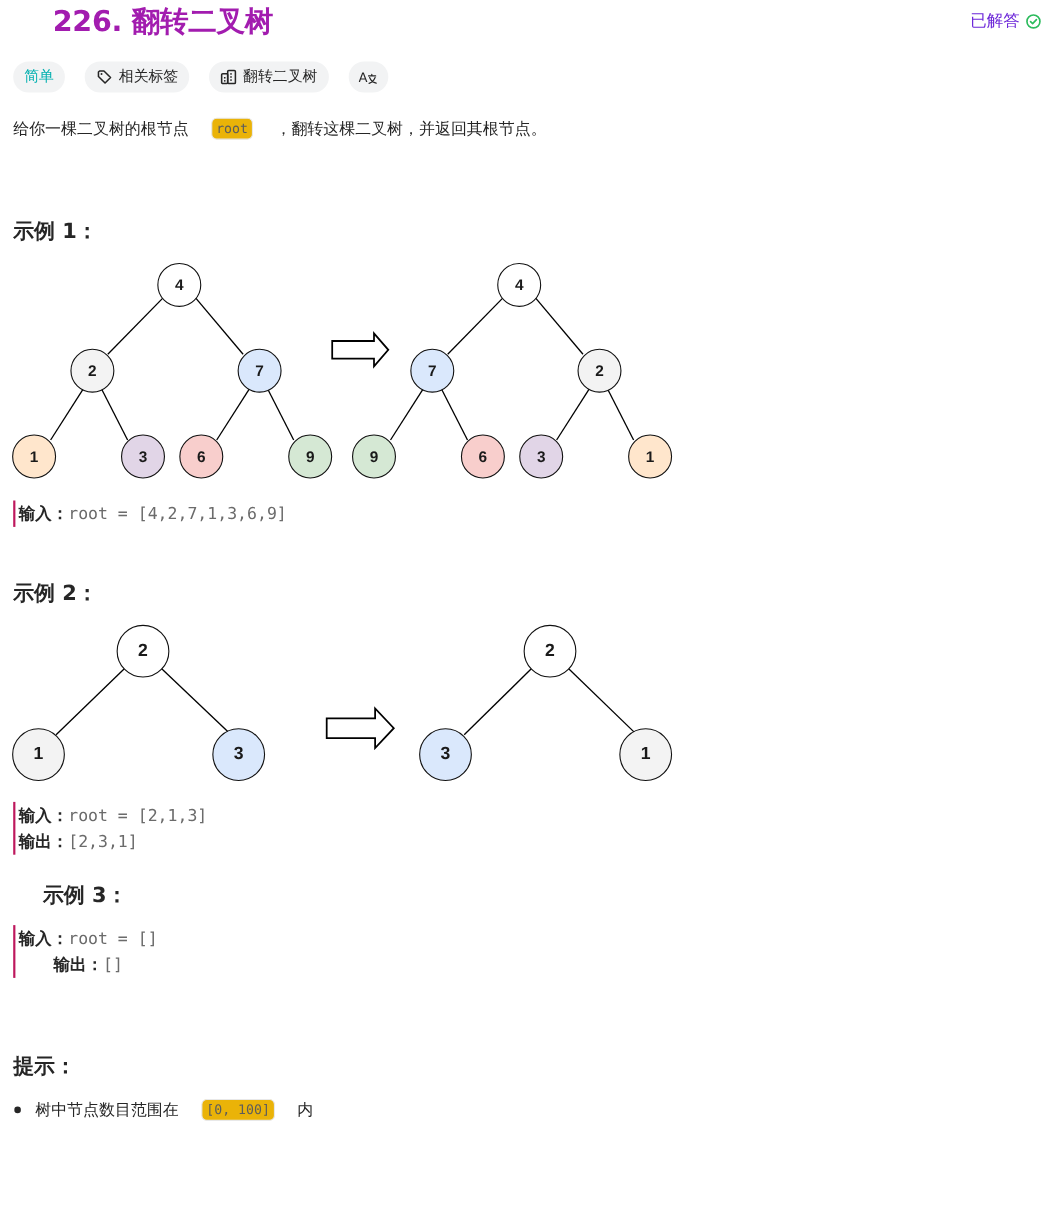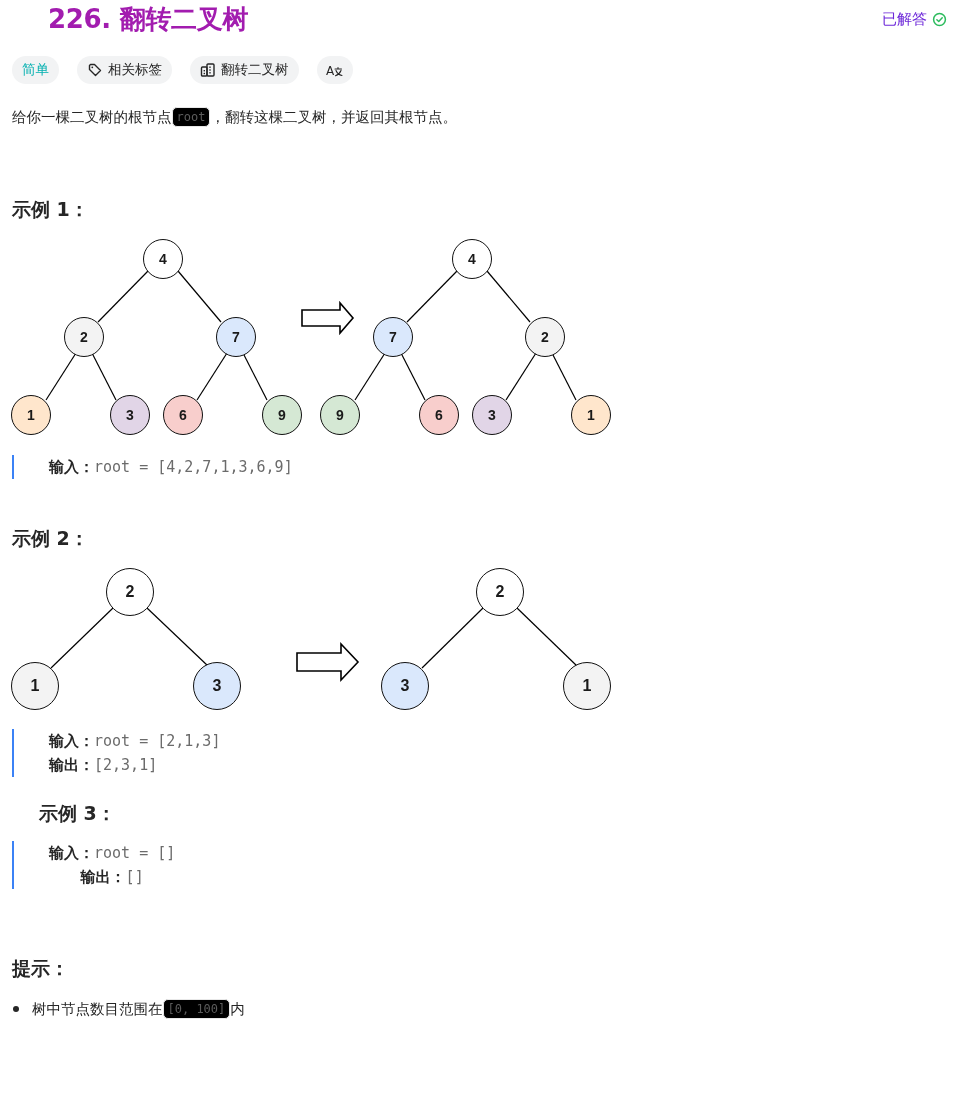--- a/index.html
+++ b/index.html
@@ -7,24 +7,24 @@
     body { font-family: "DejaVu Sans", "Liberation Sans", sans-serif; color: #262626; position: relative; }
     .header { position: absolute; left: 12px; top: 2px; right: 8px; height: 34px; display: flex; align-items: center; justify-content: space-between; }
     .title { font-size: 26px; font-weight: 700; color: #a21caf; letter-spacing: -0.3px; margin-left: 36px; }
     .status { display: flex; align-items: center; gap: 5px; font-size: 15px; color: #6d28d9; }
     .status svg { width: 15px; height: 15px; }
     .tags { position: absolute; left: 12px; top: 56px; display: flex; gap: 18px; }
     .tag { height: 28px; border-radius: 14px; background: #f2f3f4; display: flex; align-items: center; padding: 0 10px; font-size: 13.5px; color: #262626; gap: 5px; cursor: pointer; }
     .tag.easy { color: #00afaf; padding: 0 10px; }
     .tag svg { width: 16px; height: 16px; }
     .desc { position: absolute; left: 12px; top: 107px; font-size: 14.5px; color: #262626; display: flex; align-items: center; white-space: nowrap; }
-    code.inline { font-family: "DejaVu Sans Mono", "Liberation Mono", monospace; font-size: 12px; color: #5c5c5c; background: #000000; border: 1px solid #e8e8e8; border-radius: 5px; padding: 2px 4px; margin: 0 0; }
+    code.inline { font-family: "DejaVu Sans Mono", "Liberation Mono", monospace; font-size: 12px; color: #5c5c5c; background: #eab308; border: 1px solid #e8e8e8; border-radius: 5px; padding: 2px 4px; margin: 0 20px; }
     .h-ex { position: absolute; left: 12px; font-size: 19px; font-weight: 700; color: #262626; }
     .diagram { position: absolute; left: 0; }
-    .example-block { position: absolute; left: 12px; border-left: 2px solid #3b82f6; padding-left: 35px; font-size: 15px; line-height: 24px; }
+    .example-block { position: absolute; left: 12px; border-left: 2px solid #be185d; padding-left: 3px; font-size: 15px; line-height: 24px; }
     .example-block .lbl { font-weight: 700; color: #262626; }
     .example-block .val { font-family: "DejaVu Sans Mono", "Liberation Mono", monospace; color: #6b6b6b; font-size: 15px; }
     .constraints { position: absolute; left: 12px; top: 996px; list-style: none; }
     .constraints li { display: flex; align-items: center; font-size: 14.5px; color: #262626; height: 26px; margin-bottom: 14px; }
     .bullet { width: 6px; height: 6px; border-radius: 50%; background: #262626; margin-right: 13px; margin-left: 1px; }
   </style>
 </head>
 <body>
 
 <div class="header">

